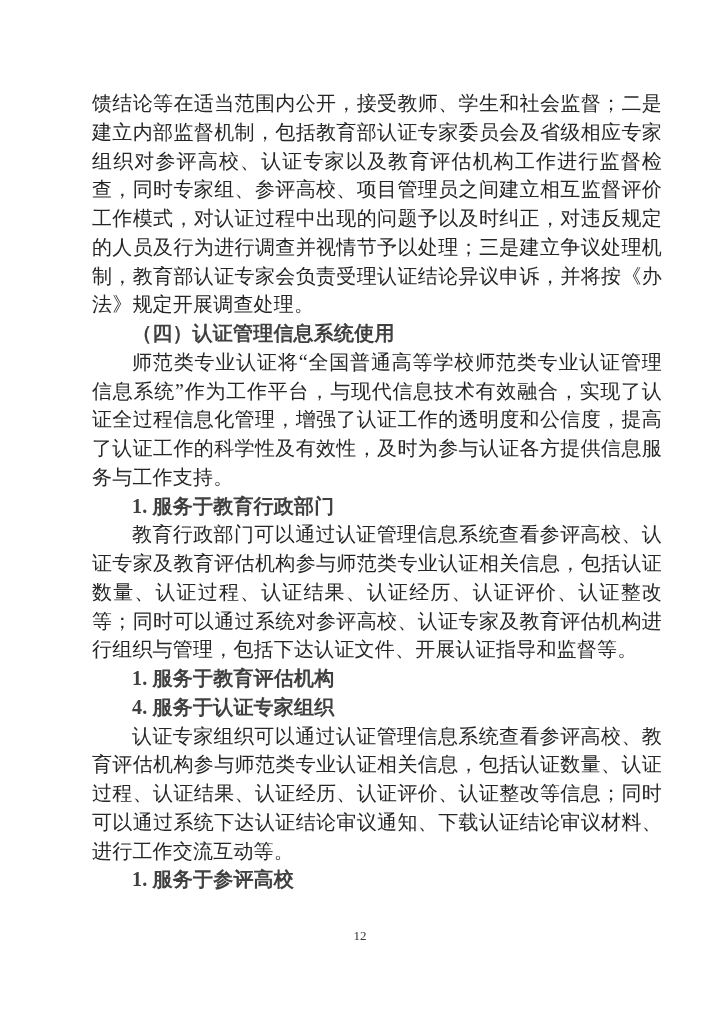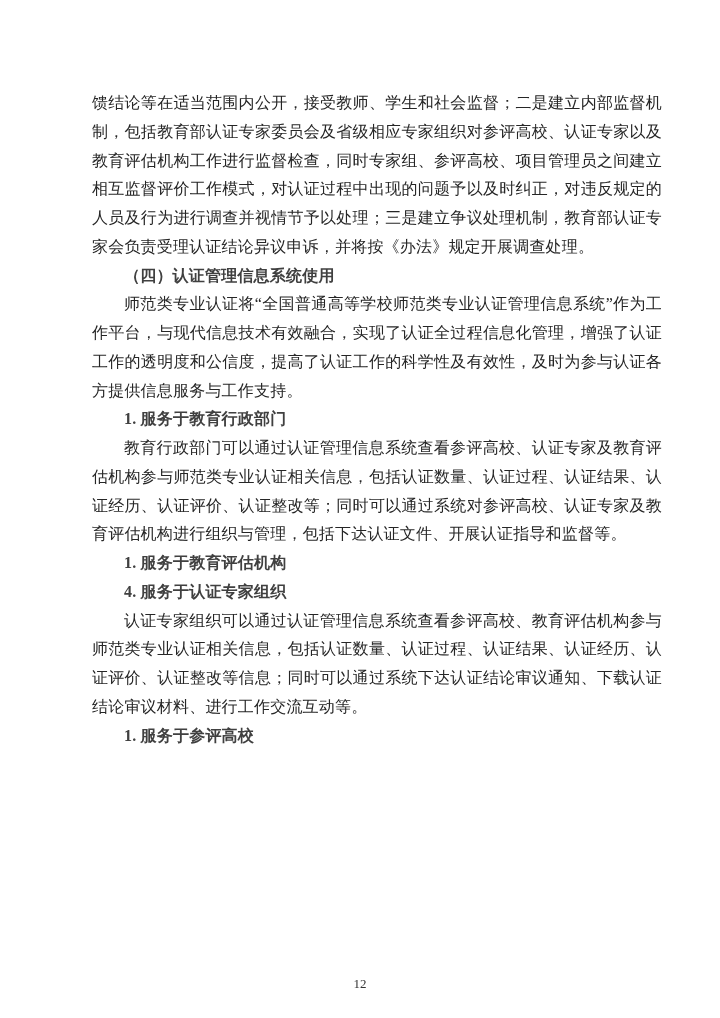--- a/index.html
+++ b/index.html
@@ -14,21 +14,21 @@
     background: #ffffff;
     overflow: hidden;
     font-family: "Liberation Serif", "DejaVu Serif", serif;
     color: #262626;
   }
   .content {
     position: absolute;
     left: 92px;
     top: 89px;
     width: 570px;
-    font-size: 16px;
+    font-size: 20px;
     line-height: 28.75px;
     text-align: justify;
     text-justify: inter-ideograph;
     letter-spacing: 0.2px;
   }
   .content p {
     margin: 0;
     padding: 0;
     text-indent: 2em;
   }
@@ -41,21 +41,20 @@
     text-align: left;
   }
   .footer {
     position: absolute;
     left: 0;
     top: 928px;
     width: 720px;
     text-align: center;
     font-size: 13px;
     color: #333333;
-    margin-top: 48px;
   }
 </style>
 </head>
 <body>
 
 <div class="page">
   <div class="content">
     <p class="no-indent">馈结论等在适当范围内公开，接受教师、学生和社会监督；二是建立内部监督机制，包括教育部认证专家委员会及省级相应专家组织对参评高校、认证专家以及教育评估机构工作进行监督检查，同时专家组、参评高校、项目管理员之间建立相互监督评价工作模式，对认证过程中出现的问题予以及时纠正，对违反规定的人员及行为进行调查并视情节予以处理；三是建立争议处理机制，教育部认证专家会负责受理认证结论异议申诉，并将按《办法》规定开展调查处理。</p>
     <p class="heading">（四）认证管理信息系统使用</p>
     <p>师范类专业认证将“全国普通高等学校师范类专业认证管理信息系统”作为工作平台，与现代信息技术有效融合，实现了认证全过程信息化管理，增强了认证工作的透明度和公信度，提高了认证工作的科学性及有效性，及时为参与认证各方提供信息服务与工作支持。</p>

